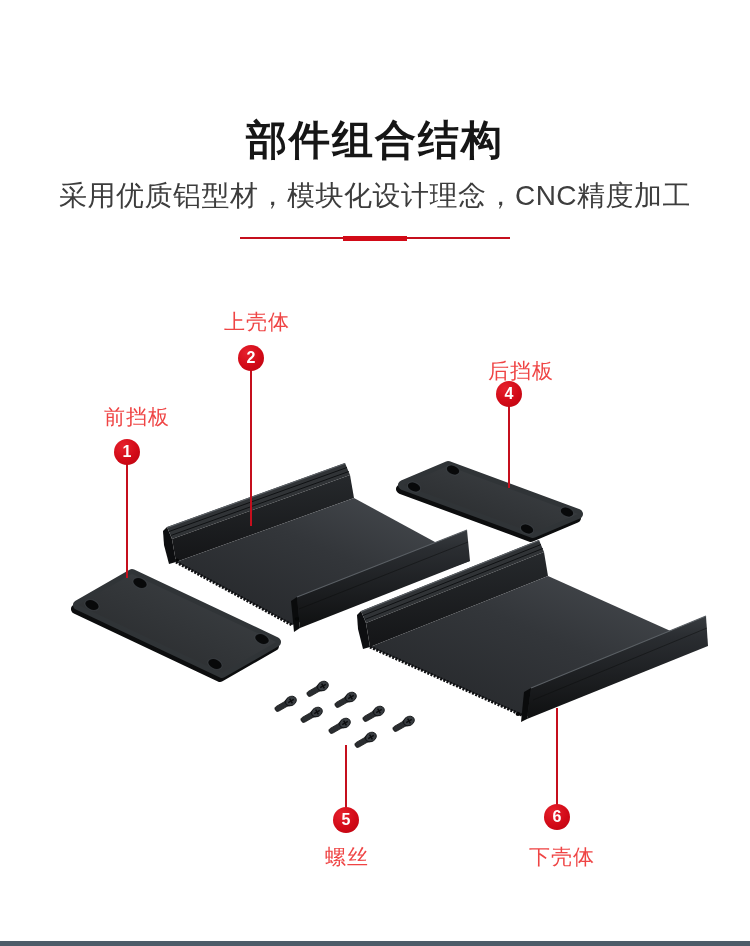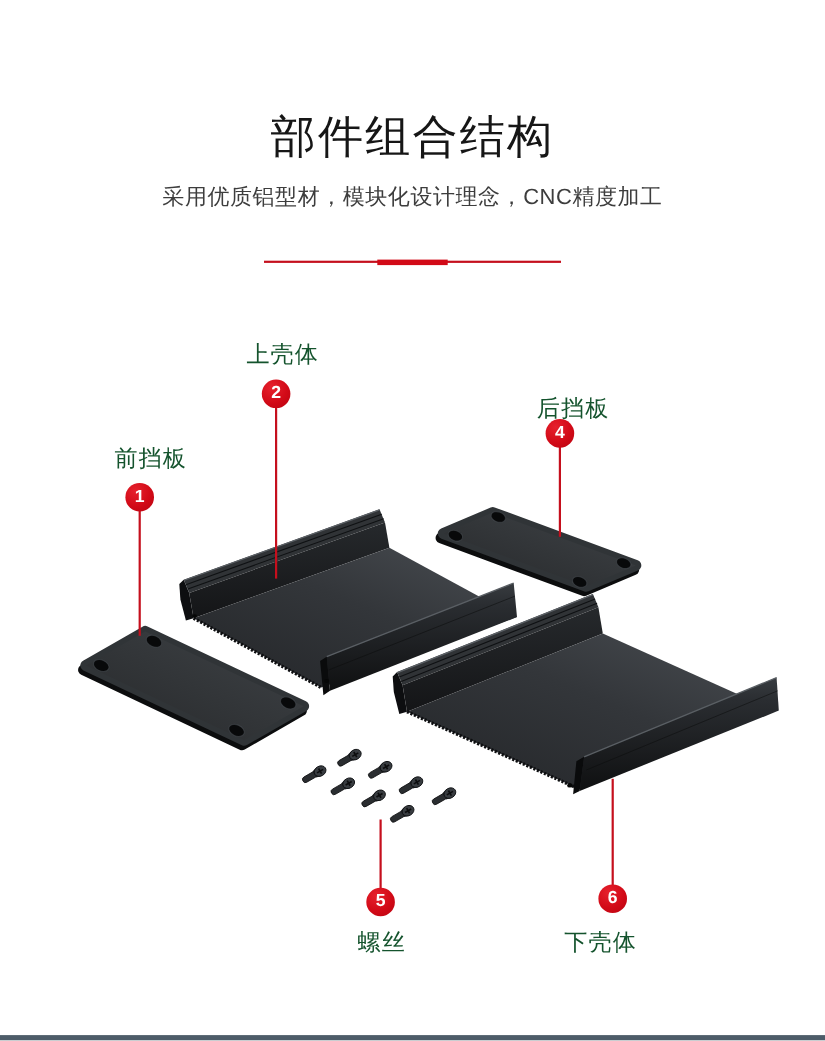--- a/index.html
+++ b/index.html
@@ -4,39 +4,39 @@
 <style>
   html,body{margin:0;padding:0;}
   body{
     width:750px;height:946px;position:relative;overflow:hidden;
     background:#ffffff;
     font-family:"Liberation Sans","DejaVu Sans",sans-serif;
     --accent:#d20a17;--leader-line:#c50f1d;--footer-bar:#4d5c69;
   }
   .page-title{
     position:absolute;top:97px;left:0;right:0;text-align:center;
-    font-size:41px;font-weight:400;color:#161616;letter-spacing:2px;margin:0;
+    font-size:41px;font-weight:700;color:#161616;letter-spacing:2px;margin:16px;
   }
   .page-subtitle{
     position:absolute;top:163px;left:0;right:0;text-align:center;
-    font-size:20px;font-weight:400;color:#3d3d3d;letter-spacing:0.5px;margin:2px;
+    font-size:28px;font-weight:400;color:#3d3d3d;letter-spacing:0.5px;margin:14px;
   }
   .divider{position:absolute;left:240px;top:235px;width:270px;height:6px;}
   .divider-line{position:absolute;left:0;top:2.25px;width:100%;height:1.5px;background:var(--leader-line);}
   .divider-center{position:absolute;left:103px;top:0.5px;width:64px;height:5px;background:var(--accent);}
   .illustration{position:absolute;left:0;top:0;width:750px;height:946px;}
   .lead{position:absolute;width:2px;background:var(--leader-line);}
   .badge{
     position:absolute;width:26px;height:26px;border-radius:50%;
     background:radial-gradient(circle at 35% 28%, #e6212d 0%, var(--accent) 55%, #b90310 100%);
     color:#ffffff;font-size:16px;font-weight:700;text-align:center;line-height:26px;
   }
   .part-label{
     position:absolute;transform:translateX(-50%);white-space:nowrap;
-    font-size:21px;color:#14532d;letter-spacing:1px;font-family:Liberation Mono, monospace;
+    font-size:21px;color:#ef4444;letter-spacing:1px;font-family:Liberation Mono, monospace;
   }
   .footer-bar{position:absolute;left:0;top:941px;width:750px;height:5px;background:var(--footer-bar);}
 </style>
 </head>
 <body style="--accent: #d20a17; --leader-line: #c50f1d; --footer-bar: #4d5c69;">
 
 <h1 class="page-title">部件组合结构</h1>
 <p class="page-subtitle">采用优质铝型材，模块化设计理念，CNC精度加工</p>
 <div class="divider">
   <span class="divider-line"></span>
@@ -150,15 +150,15 @@
 <div class="badge" style="left:114px;top:439px">1</div>
 <div class="badge" style="left:238px;top:345px">2</div>
 <div class="badge" style="left:496px;top:381px">4</div>
 <div class="badge" style="left:333px;top:807px">5</div>
 <div class="badge" style="left:544px;top:804px">6</div>
 
 <div class="part-label" style="left:137px;top:403px">前挡板</div>
 <div class="part-label" style="left:257px;top:308px">上壳体</div>
 <div class="part-label" style="left:521px;top:357px">后挡板</div>
 <div class="part-label" style="left:347px;top:843px">螺丝</div>
-<div class="part-label" style="left:546px;top:843px">下壳体</div>
+<div class="part-label" style="left:562px;top:843px">下壳体</div>
 
 <div class="footer-bar"></div>
 
 </body></html>

